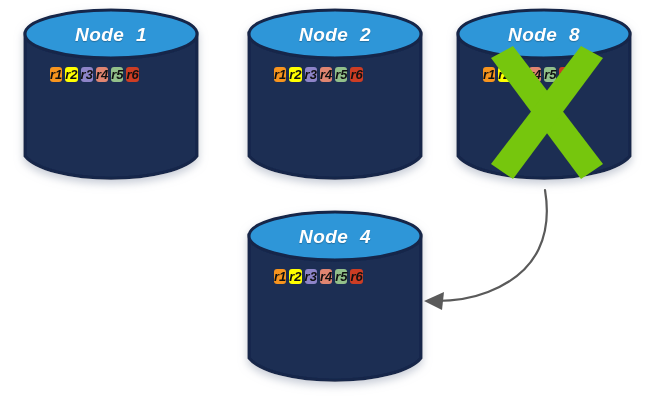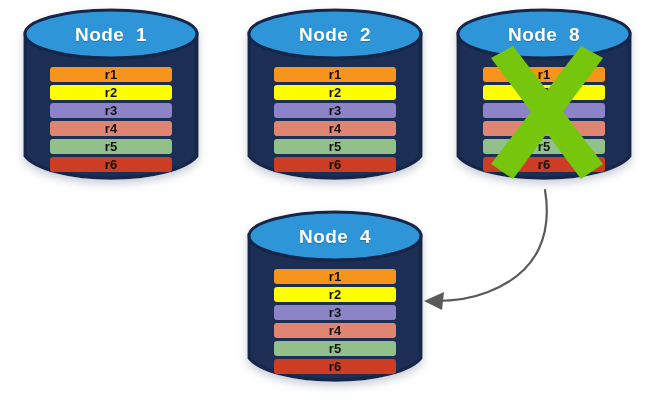--- a/index.html
+++ b/index.html
@@ -9,20 +9,21 @@
   }
   body {
     font-family: "Liberation Sans", sans-serif;
   }
   #canvas {
     position: relative;
     width: 646px;
     height: 402px;
     background: #ffffff;
     overflow: hidden;
+    font-style: italic;
   }
   .node {
     position: absolute;
   }
   .node-svg {
     position: absolute;
     left: 0;
     top: 0;
     overflow: visible;
   }
@@ -37,21 +38,21 @@
     letter-spacing: 0.5px;
     white-space: pre;
     text-shadow: 0 1px 1px rgba(0,0,0,0.25);
     pointer-events: none;
   }
   .rows {
     position: absolute;
     left: 0;
     width: 100%;
     display: flex;
-    flex-direction: column;
+    flex-direction: row;
   }
   .row-bar {
     position: relative;
     border-radius: 3px;
     text-align: center;
     font-weight: bold;
     font-size: 13px;
     color: #111111;
     line-height: 1;
     display: flex;

